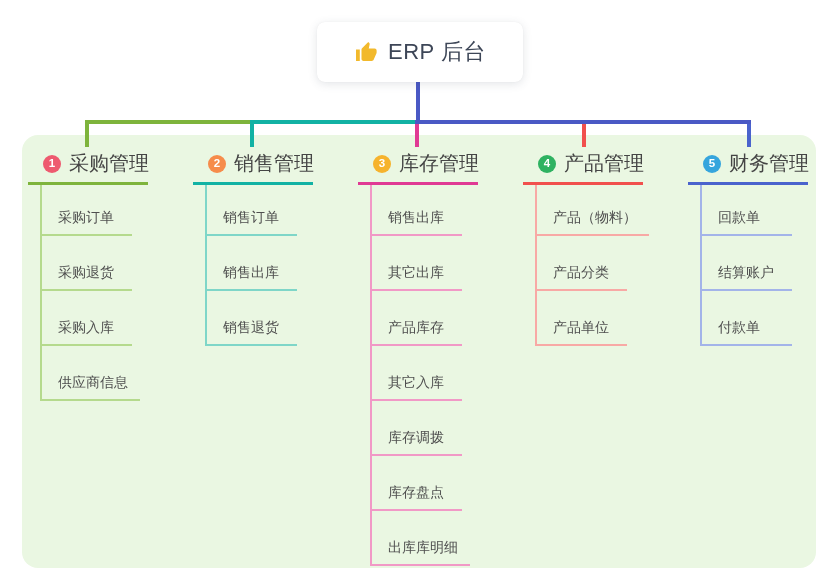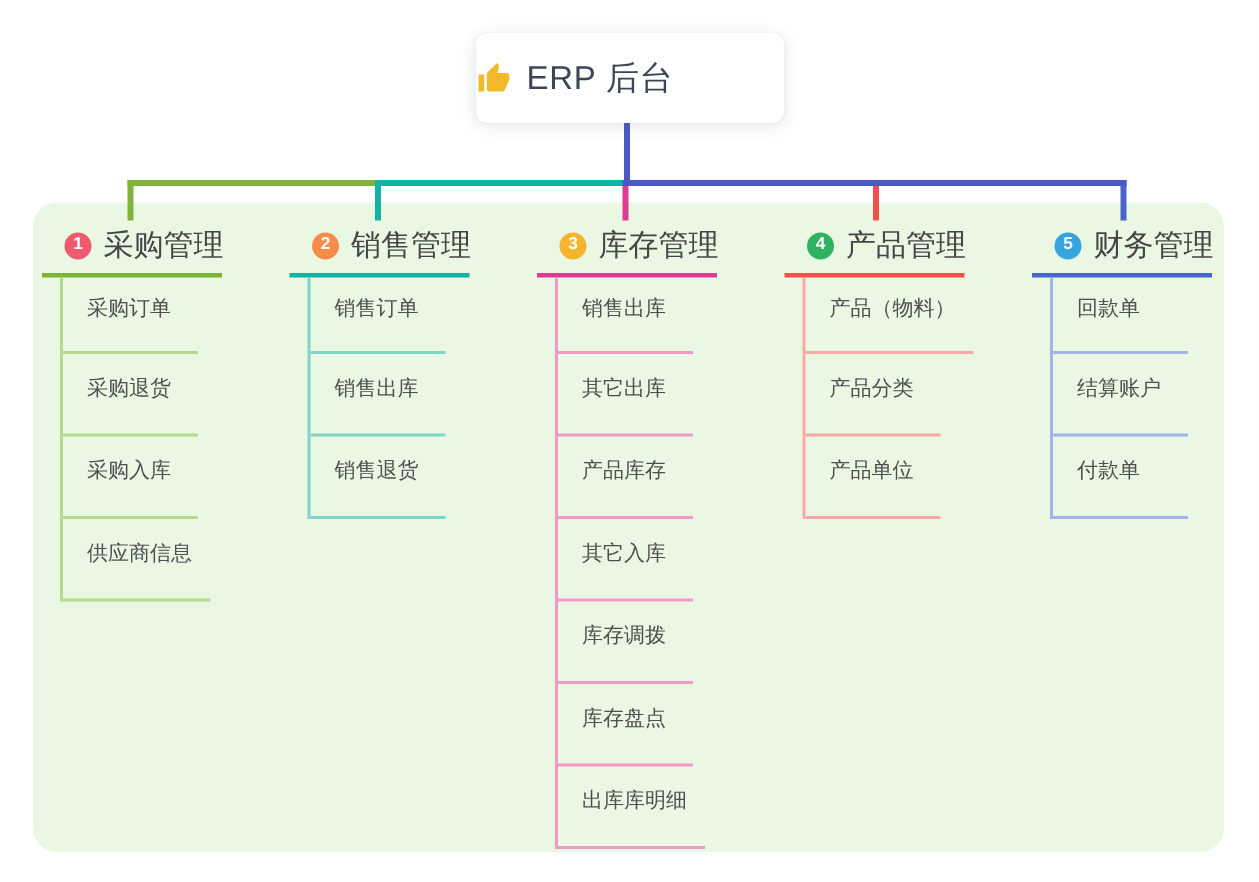--- a/index.html
+++ b/index.html
@@ -3,21 +3,21 @@
 <meta charset="utf-8">
 <style>
   html,body{margin:0;padding:0;background:#fff;}
   body{width:839px;height:588px;overflow:hidden;
        font-family:"Liberation Sans",sans-serif;}
   #stage{position:relative;width:839px;height:588px;background:#ffffff;}
 
   
   .root-card{position:absolute;left:317px;top:22px;width:206px;height:60px;
     background:#fff;border-radius:8px;box-shadow:0 2px 10px rgba(60,70,90,.14),0 0 1px rgba(0,0,0,.08);
-    display:flex;align-items:center;justify-content:flex-start;gap:10px;z-index:5;}
+    display:flex;align-items:center;justify-content:center;gap:10px;z-index:5;}
   .root-card .thumb{width:24px;height:24px;flex:0 0 auto;display:block;}
   .root-title{font-size:22px;color:#3d4657;font-weight:500;letter-spacing:.5px;}
 
   
   .panel{position:absolute;left:22px;top:135px;width:794px;height:433px;
     background:#eaf7e2;border-radius:16px;z-index:0;}
 
   
   #lines div{position:absolute;}
 
@@ -25,21 +25,21 @@
   .branch{position:absolute;top:148px;z-index:2;}
   .branch-title{box-sizing:border-box;width:120px;padding:2px 0 5px 15px;
     border-bottom:3px solid var(--c);display:flex;align-items:center;gap:8px;cursor:default;}
   .badge{width:18px;height:18px;border-radius:50%;background:var(--b);color:#fff;
     font-size:11.5px;font-weight:bold;display:flex;align-items:center;justify-content:center;
     flex:0 0 auto;line-height:1;}
   .branch-label{font-size:20px;color:#454545;font-weight:500;white-space:nowrap;}
   .children{margin:0 0 0 12px;padding:0;list-style:none;border-left:2px solid var(--lc);
     display:inline-block;}
   .children li{box-sizing:border-box;height:55px;border-bottom:2px solid var(--lc);
-    display:flex;align-items:center;padding:0 12px 7px 16px;width:max-content;min-width:90px;}
+    display:flex;align-items:flex-end;padding:0 12px 7px 16px;width:max-content;min-width:90px;}
   .children li:first-child{height:51px;}
   .child-label{font-size:14px;color:#4f4f4f;white-space:nowrap;}
 </style>
 </head>
 <body>
 
 <div id="stage">
 
   <div class="panel"></div>
 

